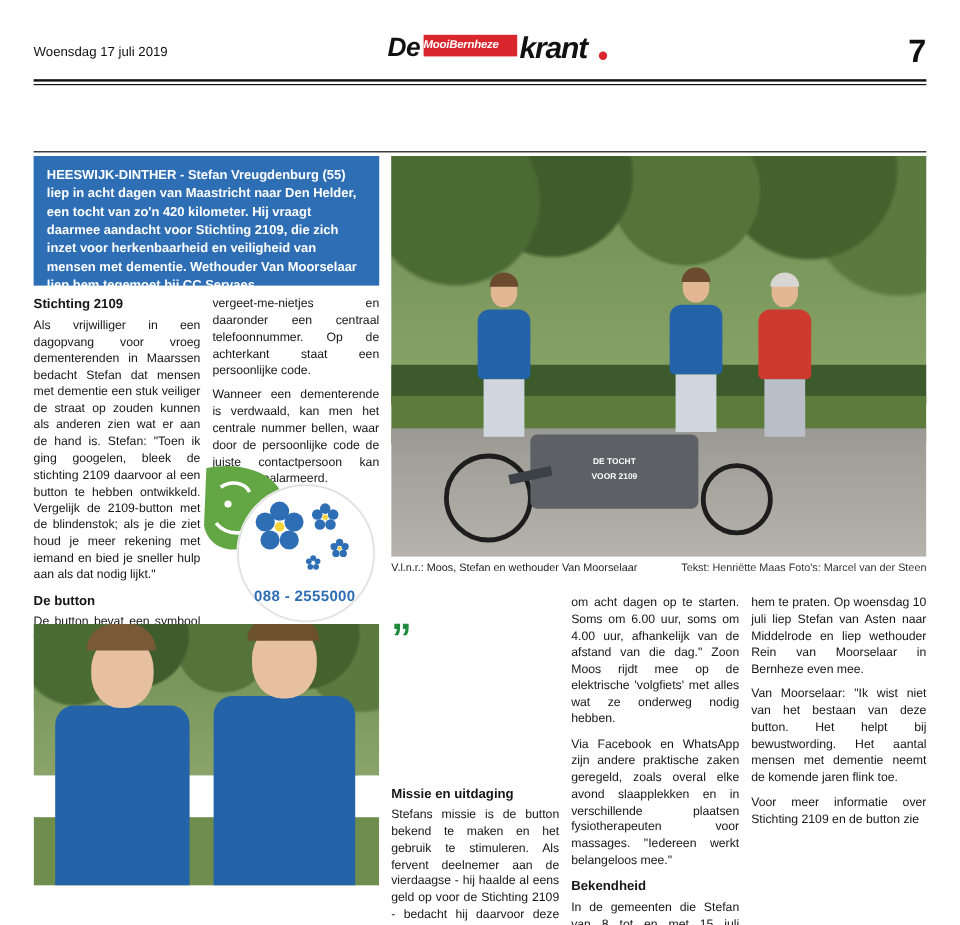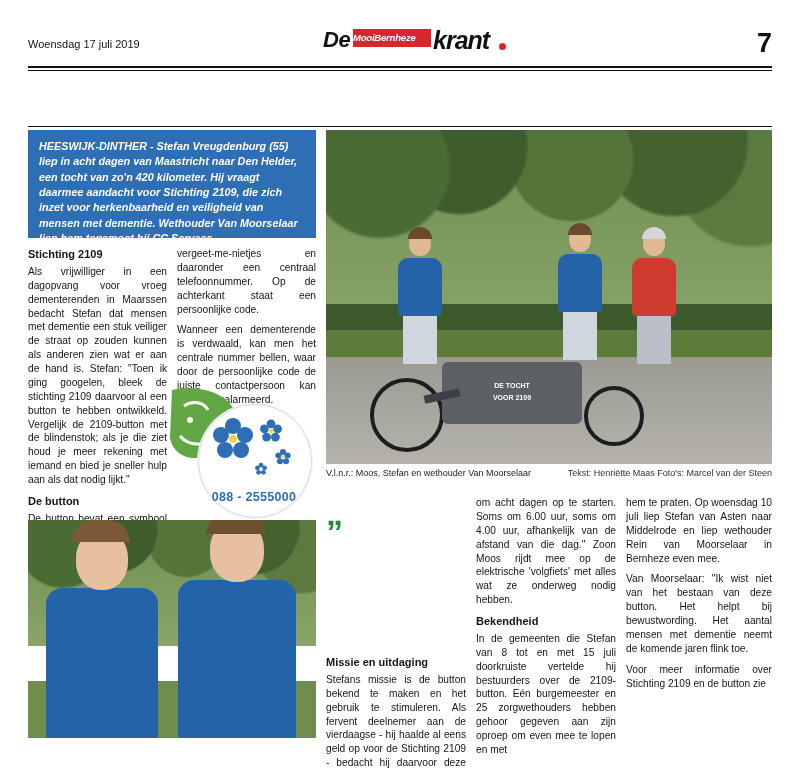--- a/index.html
+++ b/index.html
@@ -141,21 +141,20 @@
     top: 130px;
     width: 288px;
     height: 108px;
     background: #2e6eb5;
     color: #ffffff;
     padding: 9px 11px;
     box-sizing: border-box;
     font-size: 10.8px;
     line-height: 1.42;
     font-weight: bold;
-    font-style: italic;
   }
 
   
   .col {
     position: absolute;
     font-size: 10.2px;
     line-height: 1.36;
     color: #151515;
     text-align: justify;
   }
@@ -423,20 +422,21 @@
     <span class="pq-mark">„</span>
   </div>
 
   <div class="col" id="col-c">
     <h4>Missie en uitdaging</h4>
     <p>Stefans missie is de button bekend te maken en het gebruik te stimuleren. Als fervent deelnemer aan de vierdaagse - hij haalde al eens geld op voor de Stichting 2109 - bedacht hij daarvoor deze tocht. Stefan: "De uitdaging is om</p>
   </div>
 
   <div class="col" id="col-d">
     <p>om acht dagen op te starten. Soms om 6.00 uur, soms om 4.00 uur, afhankelijk van de afstand van die dag." Zoon Moos rijdt mee op de elektrische 'volgfiets' met alles wat ze onderweg nodig hebben.</p>
+    <p>Via Facebook en WhatsApp zijn andere praktische zaken geregeld, zoals overal elke avond slaapplekken en in verschillende plaatsen fysiotherapeuten voor massages. "Iedereen werkt belangeloos mee."</p>
     <h4>Bekendheid</h4>
     <p>In de gemeenten die Stefan van 8 tot en met 15 juli doorkruiste vertelde hij bestuurders over de 2109-button. Eén burgemeester en 25 zorgwethouders hebben gehoor gegeven aan zijn oproep om even mee te lopen en met</p>
   </div>
 
   <div class="col" id="col-e">
     <p>hem te praten. Op woensdag 10 juli liep Stefan van Asten naar Middelrode en liep wethouder Rein van Moorselaar in Bernheze even mee.</p>
     <p>Van Moorselaar: "Ik wist niet van het bestaan van deze button. Het helpt bij bewustwording. Het aantal mensen met dementie neemt de komende jaren flink toe.</p>
     <p>Voor meer informatie over Stichting 2109 en de button zie</p>
 
   </div>

